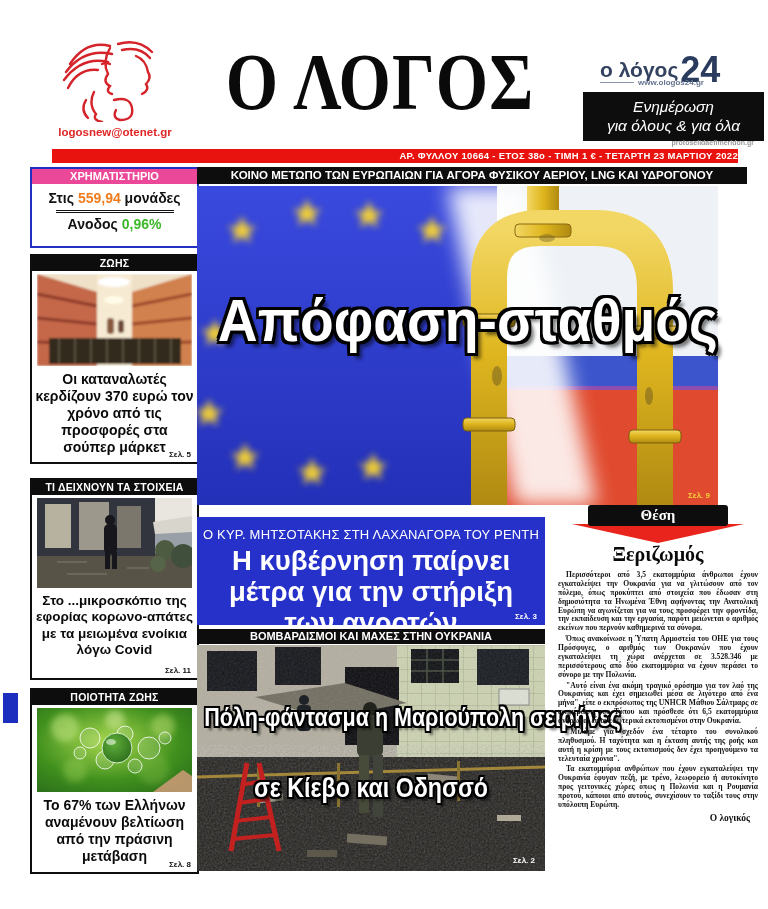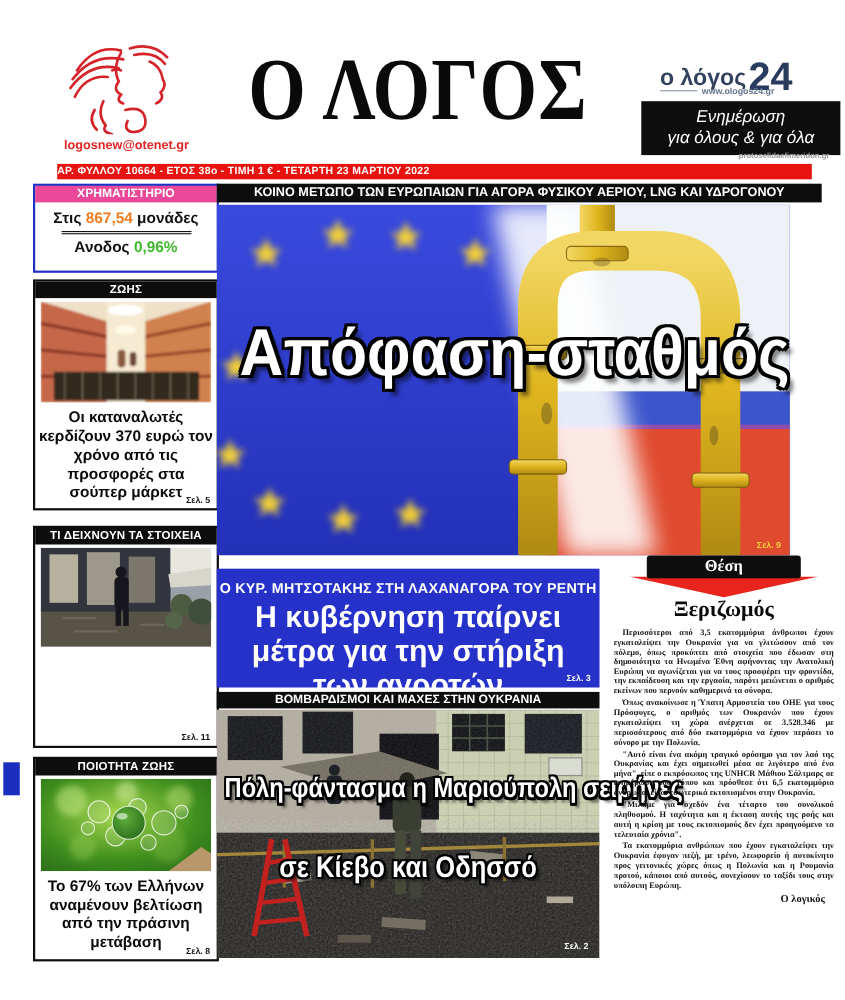--- a/index.html
+++ b/index.html
@@ -12,21 +12,21 @@
               text-align:center;transform:scale(1.02,1.22);transform-origin:center top;white-space:nowrap;color:#0a0a0a;}
   .mast-sub{font-weight:bold;font-size:13px;letter-spacing:.4px;text-align:center;color:#0a0a0a;white-space:nowrap;}
   .weblogo{color:#32425f;font-weight:bold;font-size:21px;white-space:nowrap;}
   .weblogo .num{font-size:36px;font-weight:900;color:#2a3c5e;position:relative;top:5px;margin-left:2px;}
   .webline{font-size:8px;color:#64748e;font-weight:bold;}
   .webline .rule{display:inline-block;width:34px;border-top:1px solid #8a97ad;vertical-align:middle;margin-right:4px;}
   .promo{background:#0d0d0d;color:#fff;font-style:italic;font-size:15.5px;line-height:1.25;
          text-align:center;padding-top:5px;}
   .watermark{font-size:7px;font-weight:bold;color:#9a9a9a;text-align:right;}
   .issuebar{background:#e8130e;color:#fff;font-weight:bold;font-size:9.5px;letter-spacing:.3px;
-            text-align:left;line-height:14px;}
+            text-align:right;line-height:14px;}
   
   .stockbox{border:2px solid #2130c0;background:#fff;}
   .stockbox .hd{background:#ec4899;color:#fff;font-size:11px;font-weight:bold;text-align:center;padding:1px 0 2px;}
   .stockline{font-weight:bold;font-size:14px;text-align:center;margin-top:6px;white-space:nowrap;}
   .stockline .orange{color:#ef7d1f;}
   .stockline .green{color:#3db82a;}
   .stockdiv{width:118px;margin:4px auto 0;border-bottom:3px double #111;}
   .sbox{border:2px solid #0d0d0d;background:#fff;position:absolute;left:30px;width:165px;}
   .sbox .hd{background:#0d0d0d;color:#fff;font-size:10.5px;font-weight:bold;text-align:center;
             letter-spacing:.2px;padding:1px 0 2px;white-space:nowrap;}
@@ -35,21 +35,21 @@
   .pageref{position:absolute;right:6px;bottom:3px;font-size:8px;font-weight:bold;color:#111;}
   
   .kickerbar{background:#0d0d0d;color:#fff;font-weight:bold;text-align:center;white-space:nowrap;}
   .lead-head{font-weight:bold;font-size:60px;color:#fff;white-space:nowrap;text-align:center;
              transform:scaleX(.92);transform-origin:center;
              text-shadow:3px 0 0 #000,-3px 0 0 #000,0 3px 0 #000,0 -3px 0 #000,
                          3px 3px 0 #000,-3px -3px 0 #000,3px -3px 0 #000,-3px 3px 0 #000,6px 6px 4px rgba(0,0,0,.5);}
   .img-pageref{position:absolute;font-size:8px;font-weight:bold;}
   
   .farmers{background:#2531c9;color:#fff;text-align:center;}
-  .farmers .kick{font-weight:bold;font-size:13px;letter-spacing:.2px;margin-top:10px;white-space:nowrap;}
+  .farmers .kick{font-weight:normal;font-size:13px;letter-spacing:.2px;margin-top:10px;white-space:nowrap;}
   .farmers .head{font-weight:bold;font-size:27.5px;line-height:1.12;margin-top:4px;padding:0 6px;}
   .farmers .pg{position:absolute;right:8px;bottom:4px;font-size:8px;font-weight:bold;color:#fff;}
   
   .ukr-line{font-weight:bold;color:#fff;white-space:nowrap;text-align:center;transform:scaleX(.86);transform-origin:center;
             text-shadow:2px 0 0 #000,-2px 0 0 #000,0 2px 0 #000,0 -2px 0 #000,
                         2px 2px 0 #000,-2px -2px 0 #000,2px -2px 0 #000,-2px 2px 0 #000,4px 4px 3px rgba(0,0,0,.6);}
   
   .thesi-bar{background:#0d0d0d;color:#fff;font-family:"Liberation Serif",serif;font-weight:bold;
              font-size:15px;text-align:center;line-height:21px;border-radius:3px;}
   .op-title{font-family:Liberation Serif, serif;font-weight:900;font-size:20px;text-align:center;color:#0a0a0a;}
@@ -94,21 +94,21 @@
     <div>Ενημέρωση</div>
     <div>για όλους &amp; για όλα</div>
   </div>
   <div class="abs watermark" style="left:600px;top:139px;width:154px;">protoselidaefimeridon.gr</div>
 
   <div class="abs issuebar" style="left:52px;top:149px;width:686px;height:14px;">ΑΡ. ΦΥΛΛΟΥ 10664 - ΕΤΟΣ 38ο - ΤΙΜΗ 1 € - ΤΕΤΑΡΤΗ 23 ΜΑΡΤΙΟΥ 2022</div>
 
   <div class="abs stockbox" style="left:30px;top:167px;width:165px;height:77px;">
     <div class="hd">ΧΡΗΜΑΤΙΣΤΗΡΙΟ</div>
     <div class="stockline">
-      <span>Στις </span><span class="orange">867,54</span><span> μονάδες</span>
+      <span>Στις </span><span class="orange">559,94</span><span> μονάδες</span>
     </div>
     <div class="stockdiv"></div>
     <div class="stockline" style="margin-top:3px;">
       <span>Ανοδος </span><span class="green">0,96%</span>
     </div>
   </div>
 
   <div class="sbox" style="top:254px;height:206px;">
     <div class="hd">ΖΩΗΣ</div>
     <svg class="pic" width="155" height="92" viewBox="0 0 155 92">
@@ -177,20 +177,21 @@
         <rect x="67" y="26" width="13" height="30" rx="5" fill="#15171b"></rect>
         <rect x="68" y="54" width="5" height="17" fill="#15171b"></rect>
           <rect x="75" y="54" width="5" height="17" fill="#15171b"></rect>
         <g stroke="#8d867a" stroke-width="2" opacity=".4">
           <line x1="20" y1="64" x2="50" y2="64"></line>
             <line x1="30" y1="76" x2="70" y2="76"></line>
             <line x1="90" y1="70" x2="112" y2="70"></line>
         </g>
       </g>
     </svg>
+    <div class="txt" style="font-size:13.5px;">Στο ...μικροσκόπιο της εφορίας κορωνο-απάτες με τα μειωμένα ενοίκια λόγω Covid</div>
     <div class="pageref">Σελ. 11</div>
   </div>
 
   <div class="sbox" style="top:688px;height:182px;">
     <div class="hd">ΠΟΙΟΤΗΤΑ ΖΩΗΣ</div>
     <svg class="pic" width="155" height="84" viewBox="0 0 155 84">
       <defs>
         <radialGradient id="gg" cx=".45" cy=".4" r=".85">
           <stop offset="0" stop-color="#a8d84e"></stop>
             <stop offset=".55" stop-color="#3f8f1d"></stop>

